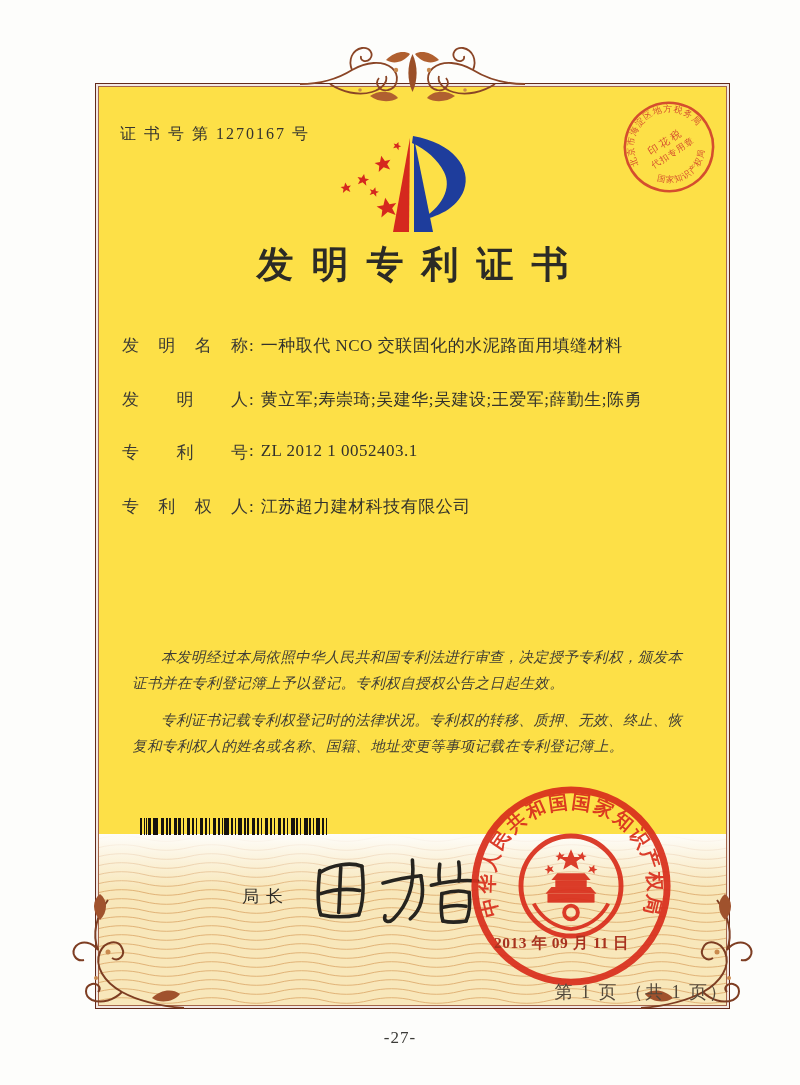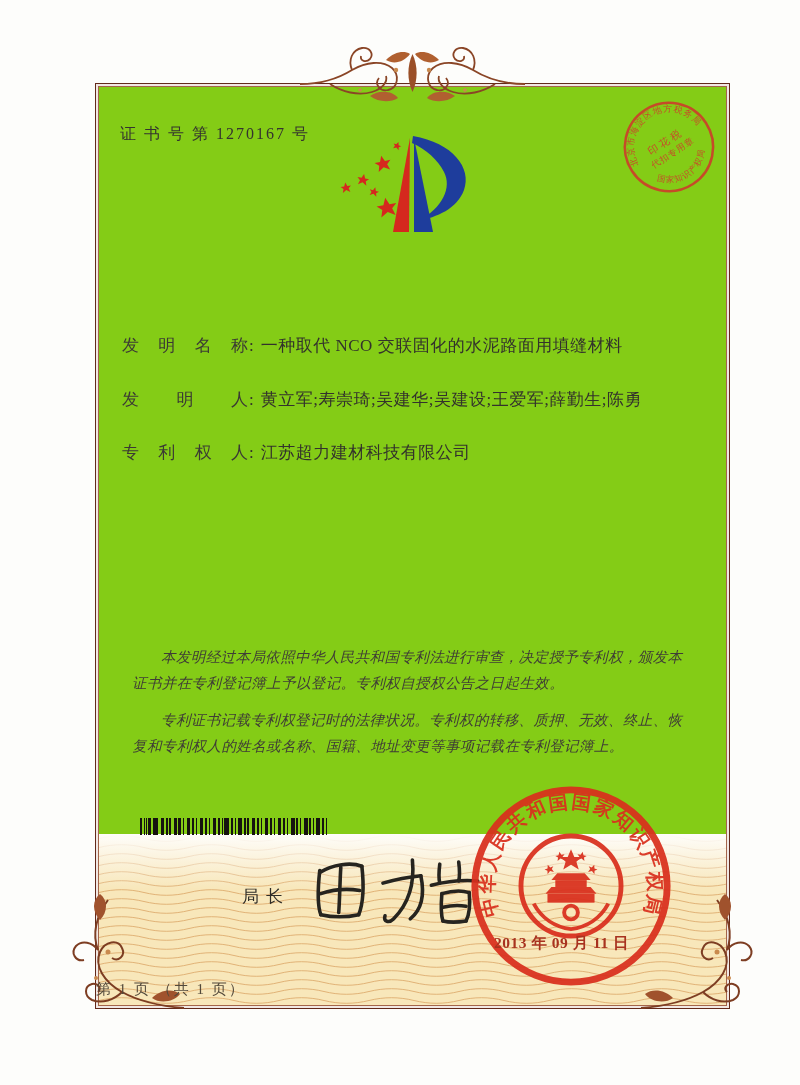--- a/index.html
+++ b/index.html
@@ -6,21 +6,21 @@
   body {
     width:800px; height:1085px; background:#ffffff;
     font-family:"Liberation Serif","DejaVu Serif",serif;
     position:relative; overflow:hidden;
   }
   .page { position:absolute; inset:0; background:#fdfdfb; }
 
   
   .cert-frame {
     position:absolute; left:95px; top:83px; width:633px; height:924px;
-    background:#84cc16;
+    background:#fde047;
     border:1px solid #63291a;
     box-shadow: inset 0 0 0 2px rgba(255,255,255,.85), inset 0 0 0 3px #a4654a;
   }
   .orn { position:absolute; overflow:visible; pointer-events:none; }
   .orn-top    { left:204px; top:-46px; width:225px; height:92px; }
   .orn-bl     { left:-40px; top:806px; width:150px; height:125px; }
   .orn-br     { right:-40px; top:806px; width:150px; height:125px; transform:scaleX(-1); }
 
   .guilloche { position:absolute; left:3px; top:750px; width:627px; height:171px; }
 
@@ -67,21 +67,21 @@
   .signature { position:absolute; left:206px; top:757px; width:185px; height:100px; }
 
   .gov-seal { position:absolute; left:372px; top:699px; width:206px; height:206px; opacity:.93; }
   .seal-date {
     position:absolute; left:398px; top:849px; width:220px;
     font-size:15.5px; font-weight:700; color:#a8321f; letter-spacing:.5px; white-space:nowrap;
   }
 
   .page-footer {
     position:absolute; left:0; top:896px; width:100%;
-    text-align:left; font-size:15px; letter-spacing:2px; color:#53493b;
+    text-align:right; font-size:18px; letter-spacing:2px; color:#53493b;
   }
 
   .outer-num {
     position:absolute; left:0; top:1028px; width:100%;
     text-align:center; font-size:17px; color:#3c3b37; letter-spacing:1px;
   }
 
   svg text { font-family:"Liberation Serif","DejaVu Serif",serif; }
 </style>
 </head>
@@ -181,27 +181,31 @@
           <textPath href="#taxTop" startOffset="50%" text-anchor="middle">北京市海淀区地方税务局</textPath>
         </text>
         <text font-size="8.5" letter-spacing="1">
           <textPath href="#taxBot" startOffset="50%" text-anchor="middle">国家知识产权局</textPath>
         </text>
         <text x="50" y="47" font-size="10.5" letter-spacing="3" text-anchor="middle">印花税</text>
         <text x="50" y="60" font-size="9" letter-spacing="1" text-anchor="middle">代扣专用章</text>
       </g>
     </svg>
 
+    <h1 class="title">发明专利证书</h1>
 
     <div class="fields">
       <div class="f-row">
         <span class="f-label">发明名称</span><span class="f-colon">:</span><span class="f-value">一种取代 NCO 交联固化的水泥路面用填缝材料</span>
       </div>
       <div class="f-row">
         <span class="f-label">发明人</span><span class="f-colon">:</span><span class="f-value">黄立军;寿崇琦;吴建华;吴建设;王爱军;薛勤生;陈勇</span>
+      </div>
+      <div class="f-row">
+        <span class="f-label">专利号</span><span class="f-colon">:</span><span class="f-value">ZL 2012 1 0052403.1</span>
       </div>
       <div class="f-row">
         <span class="f-label">专利权人</span><span class="f-colon">:</span><span class="f-value">江苏超力建材科技有限公司</span>
       </div>
     </div>
 
     <div class="paras">
       <p>本发明经过本局依照中华人民共和国专利法进行审查，决定授予专利权，颁发本证书并在专利登记簿上予以登记。专利权自授权公告之日起生效。</p>
       <p>专利证书记载专利权登记时的法律状况。专利权的转移、质押、无效、终止、恢复和专利权人的姓名或名称、国籍、地址变更等事项记载在专利登记簿上。</p>
     </div>
@@ -253,14 +257,15 @@
         <circle cx="0" cy="27" r="7" fill="none" stroke="#d92f1d" stroke-width="4"></circle>
         <path d="M-38,18 C-30,33 -16,42 0,44 C16,42 30,33 38,18" fill="none" stroke="#d92f1d" stroke-width="4"></path>
       </g>
     </svg>
     <div class="seal-date">2013 年 09 月 11 日</div>
 
     <div class="page-footer">第 1 页 （共 1 页）</div>
 
   </div>
 
+  <div class="outer-num">-27-</div>
 
 </div>
 
 </body></html>

